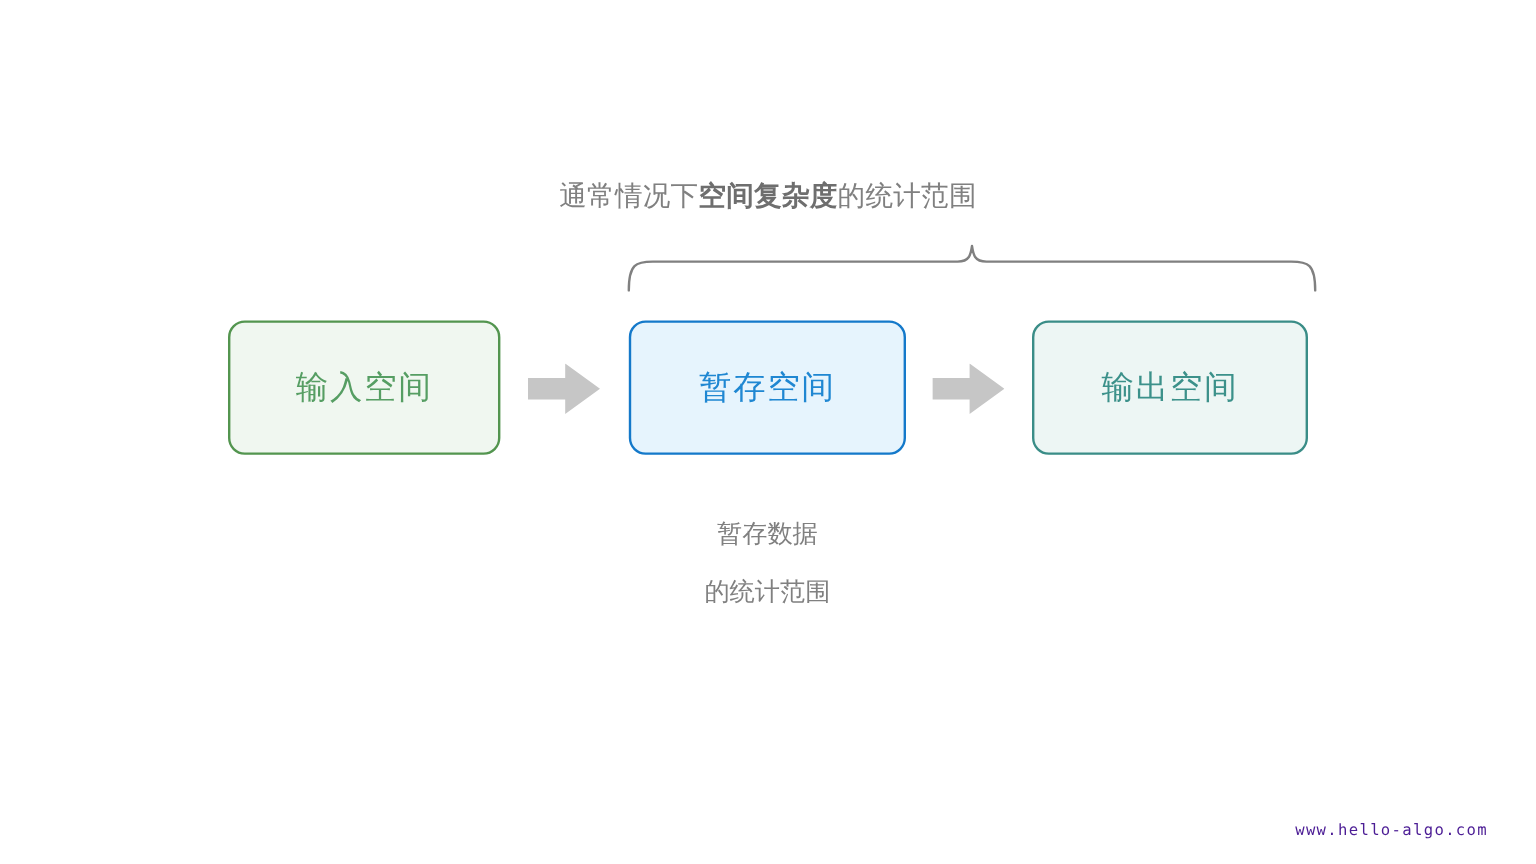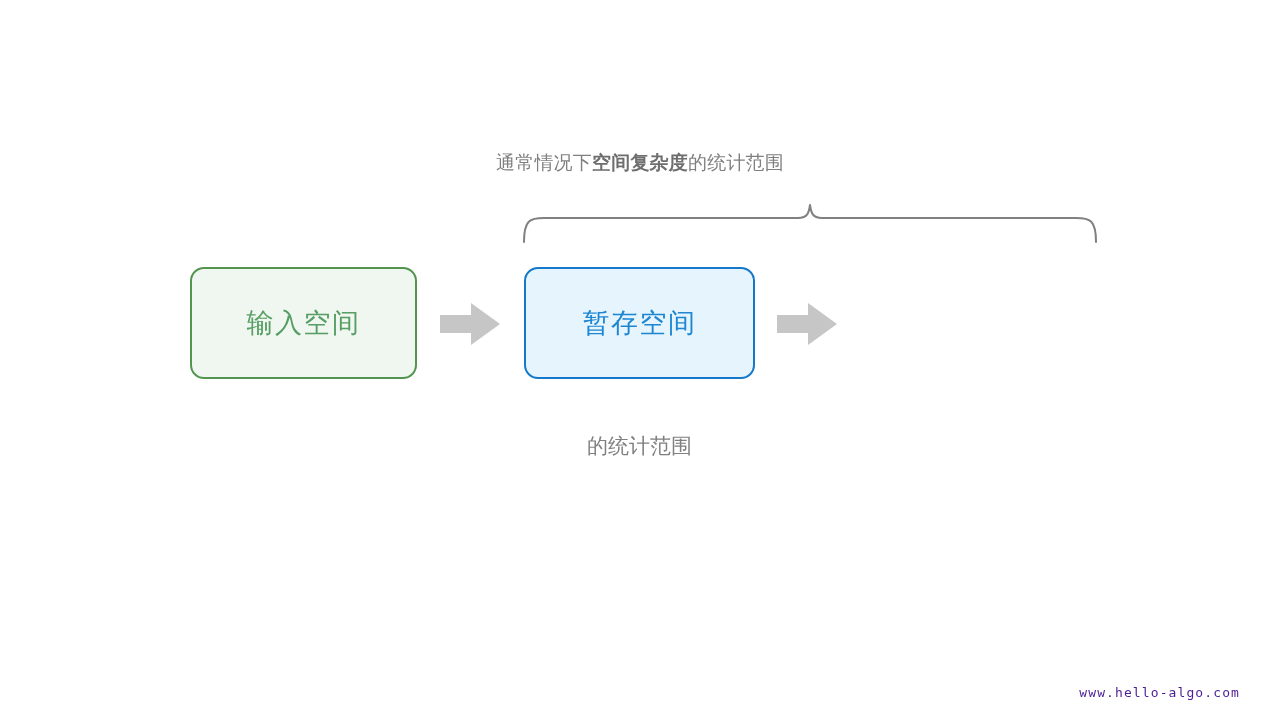--- a/index.html
+++ b/index.html
@@ -18,21 +18,21 @@
     overflow: hidden;
   }
 
   
   .scope-title {
     position: absolute;
     left: 0;
     top: 146px;
     width: 1280px;
     text-align: center;
-    font-size: 19px;
+    font-size: 23px;
     line-height: 34px;
     color: #808080;
     letter-spacing: 0.2px;
     white-space: nowrap;
   }
   .scope-title .lead,
   .scope-title .tail {
     font-weight: 400;
   }
   .scope-title .strong {
@@ -165,22 +165,26 @@
   <div class="box" id="box-temp">
     <span class="box-label">暂存空间</span>
   </div>
 
   <div class="arrow" id="arrow-2">
     <svg width="60" height="42" viewBox="0 0 60 42" xmlns="http://www.w3.org/2000/svg">
       <path d="M0 12 L31 12 L31 0 L60 21 L31 42 L31 30 L0 30 Z" fill="#c6c6c6"></path>
     </svg>
   </div>
 
+  <div class="box" id="box-output">
+    <span class="box-label">输出空间</span>
+  </div>
 
 
   <div class="captions" id="captions-temp">
+    <span class="caption-line">暂存数据</span>
     <span class="caption-line">的统计范围</span>
   </div>
 
 
   <div class="watermark">www.hello-algo.com</div>
 
 </div>
 
 </body></html>

